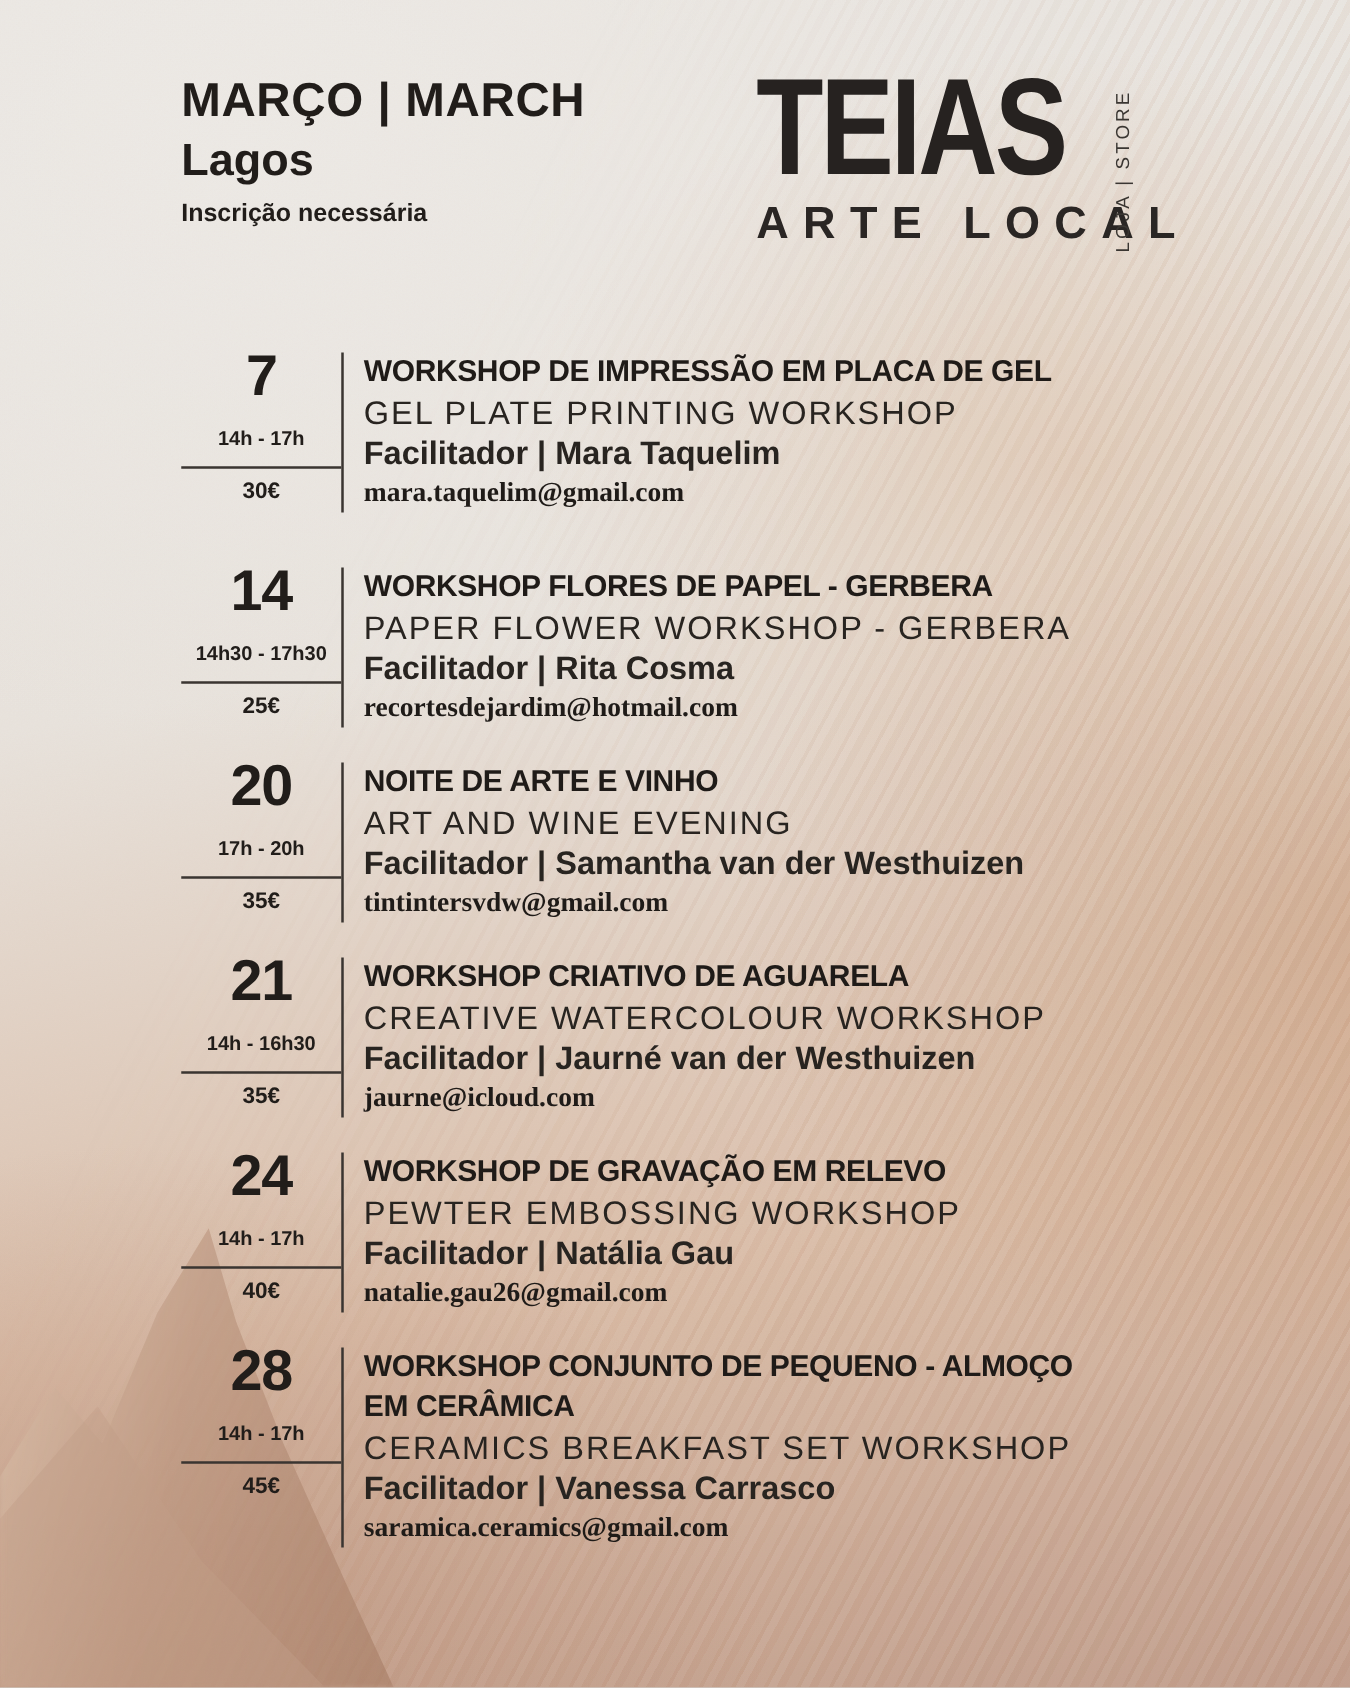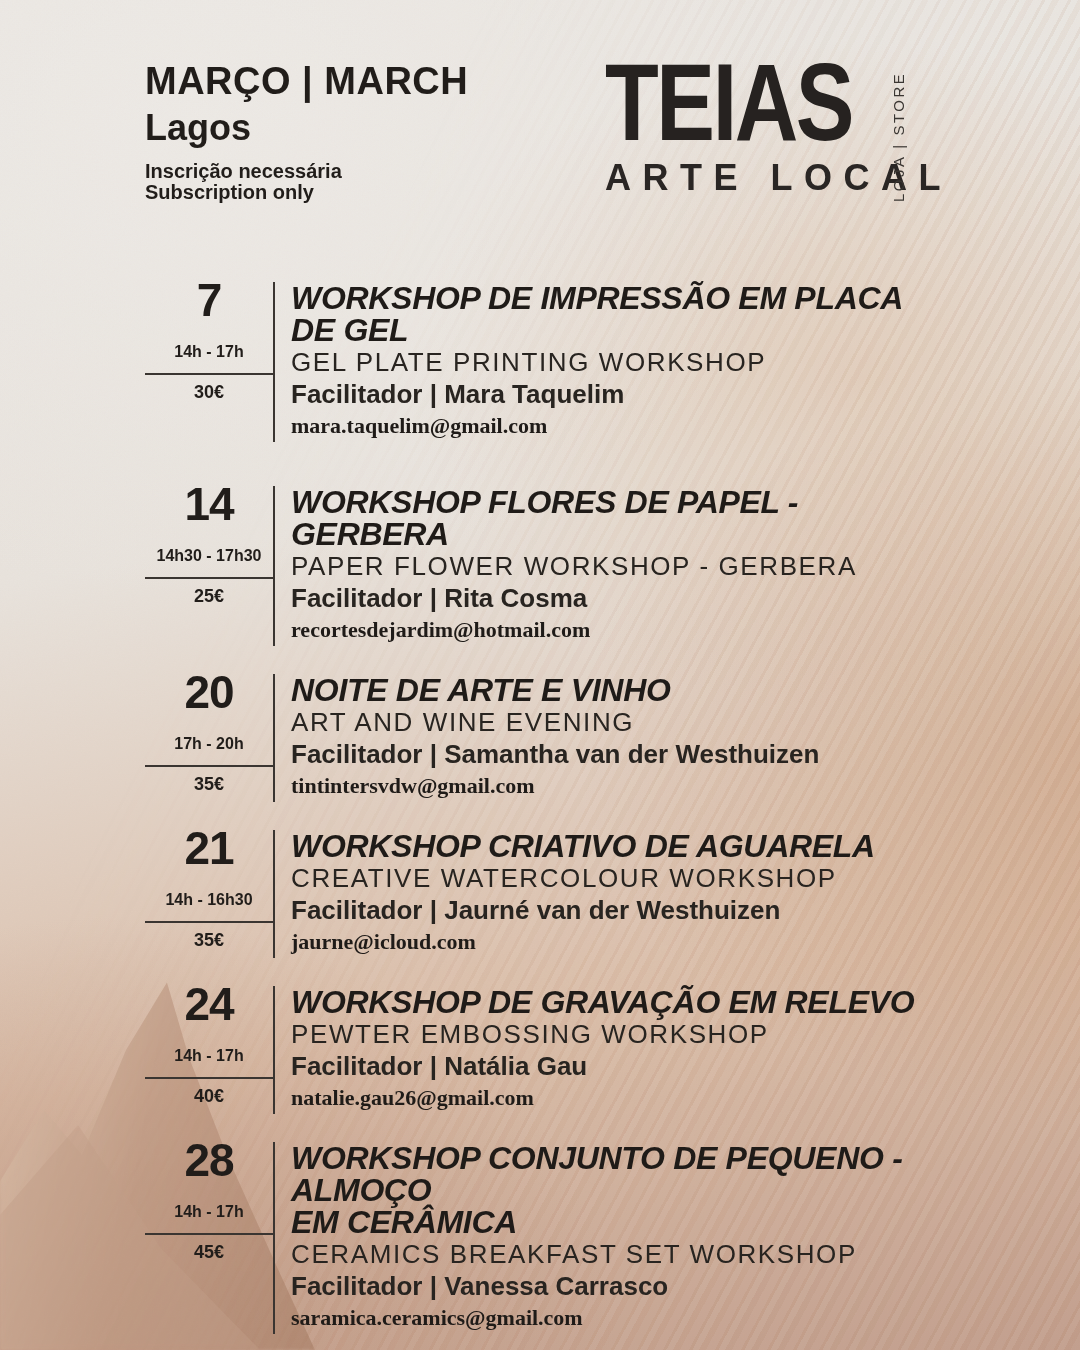--- a/index.html
+++ b/index.html
@@ -81,21 +81,21 @@
   .event { display: flex; margin-bottom: 28px; }
   .event:first-child { margin-bottom: 44px; }
 
   .date-cell { width: 128px; flex: none; text-align: center; }
   .date-num  { font-size: 46px; line-height: 36px; font-weight: 800; letter-spacing: -1px; }
   .time      { font-size: 16px; line-height: 16px; font-weight: 700; margin-top: 26px; }
   .rule      { border-top: 2px solid #3a3531; margin-top: 13px; }
   .price     { font-size: 18px; line-height: 18px; font-weight: 700; margin-top: 8px; }
 
   .details { flex: 1; border-left: 2px solid #3a3531; padding-left: 16px; }
-  .title       { font-size: 32px; line-height: 32px; font-weight: 800; letter-spacing: -0.3px; white-space: pre-line; color: #1f1b18; font-style: italic; }
+  .title       { font-size: 24px; line-height: 32px; font-weight: 800; letter-spacing: -0.3px; white-space: pre-line; color: #1f1b18; }
   .subtitle    { font-size: 26px; line-height: 32px; font-weight: 400; letter-spacing: 1.6px; color: #282420; }
   .facilitator { font-size: 26px; line-height: 32px; font-weight: 700; color: #282420; }
   .email       { font-size: 22px; line-height: 32px; font-weight: 700; color: #1f1b18; font-family: Liberation Serif, serif; }
 </style>
 </head>
 <body>
 
 <div class="page">
 
   <div class="mountain"></div>
@@ -108,21 +108,20 @@
     </filter>
     <rect width="100%" height="100%" filter="url(#grainF)"></rect>
   </svg>
 
   <div class="content">
 
     <div class="hdr">
       <div class="month">MARÇO | MARCH</div>
       <div class="city">Lagos</div>
       <div class="note first">Inscrição necessária</div>
-      <div class="note">Subscription only</div>
     </div>
 
     <div class="logo">
       <div class="logo-name">TEIAS</div>
       <div class="logo-tagline">ARTE LOCAL</div>
       <div class="logo-side">LOJA | STORE</div>
     </div>
 
     <div class="events">
 

